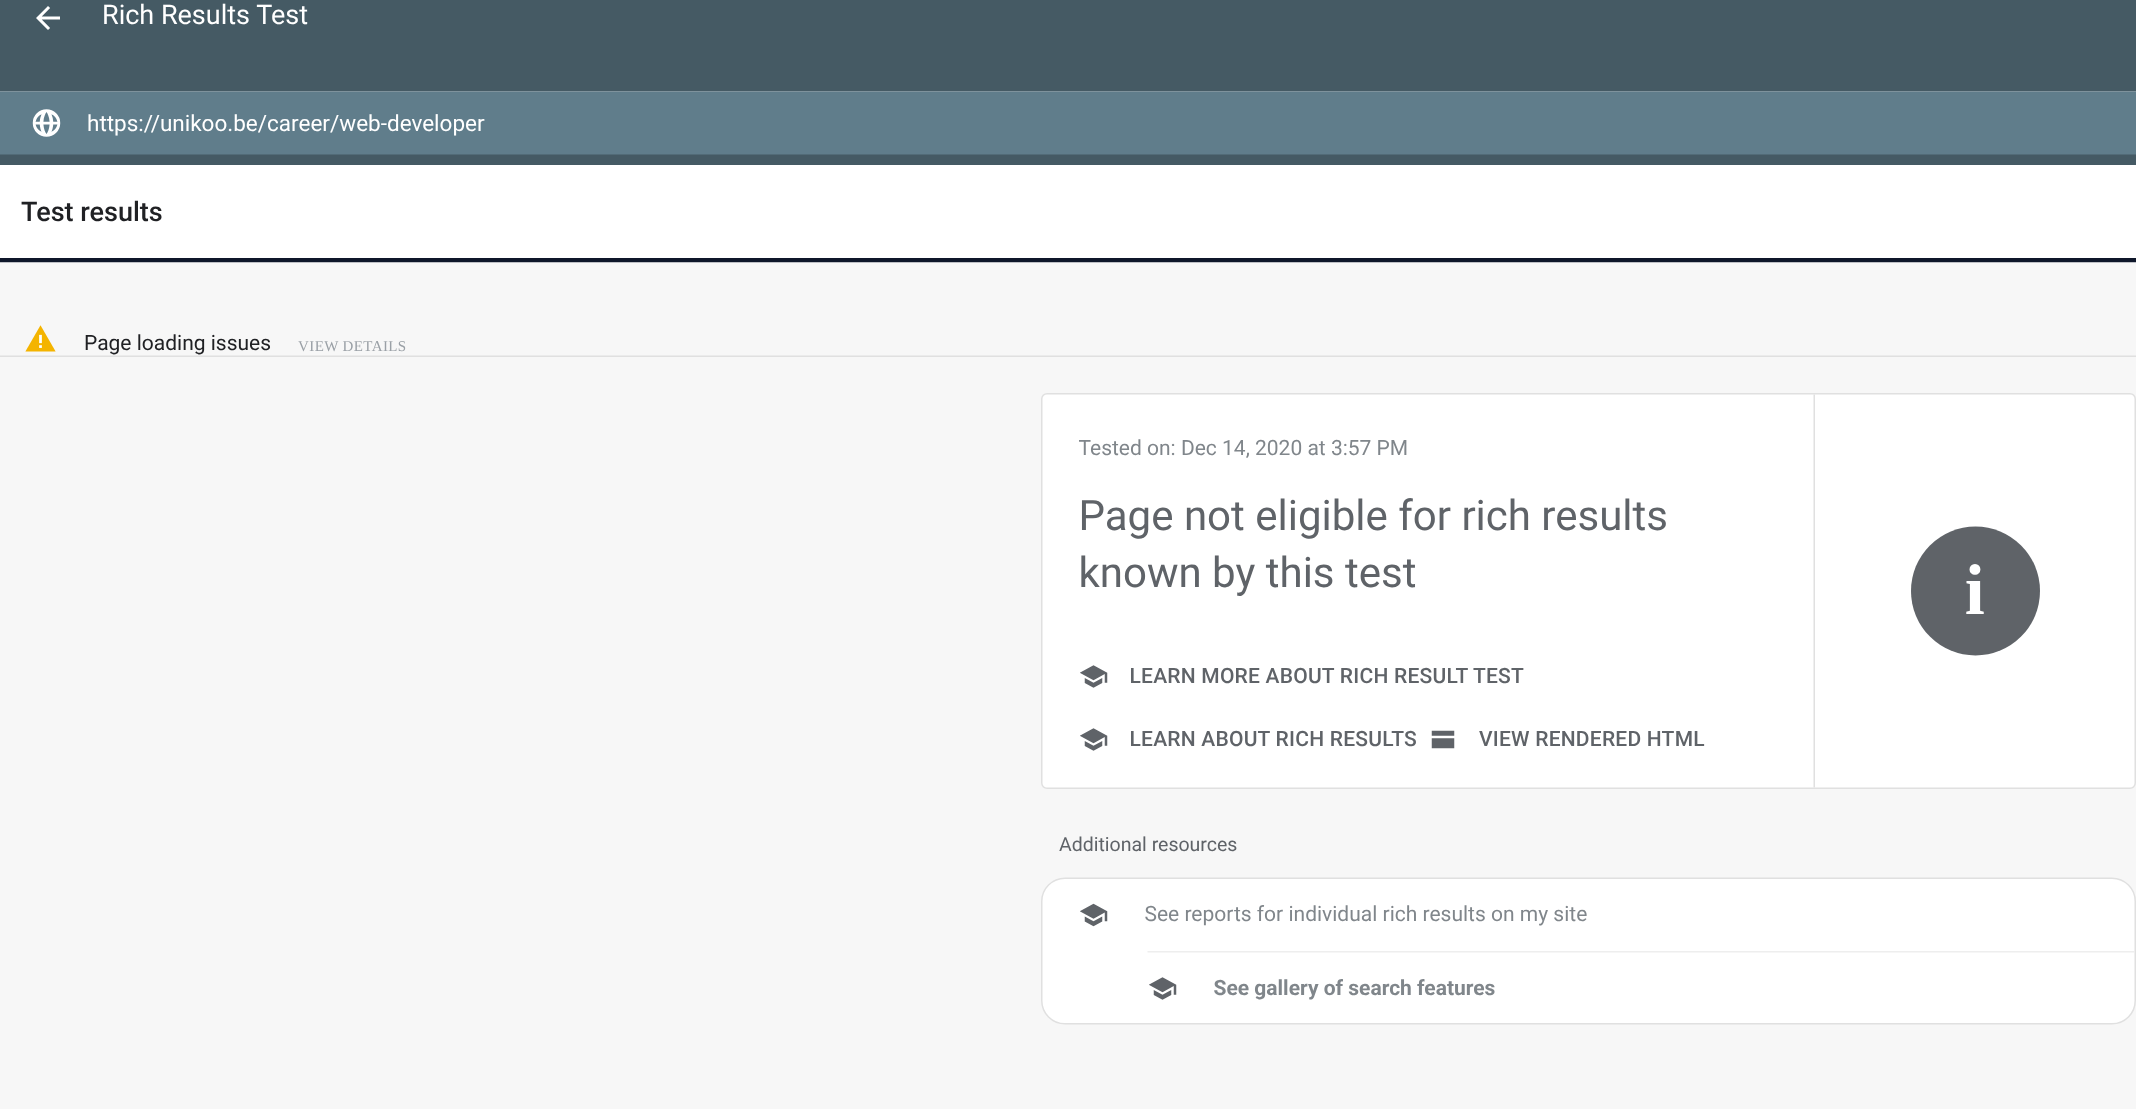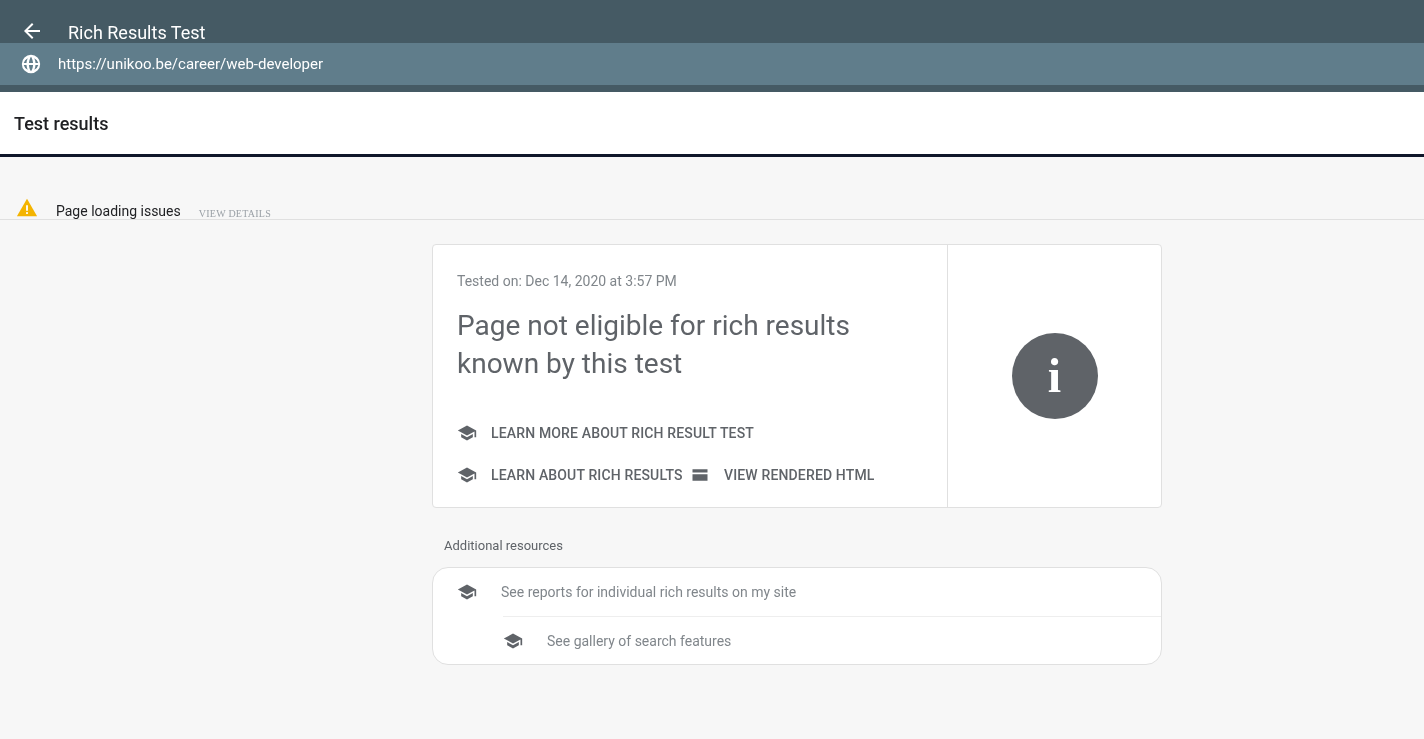--- a/index.html
+++ b/index.html
@@ -7,23 +7,23 @@
     font-family: Roboto, "Helvetica Neue", Arial, sans-serif;
     background: #f7f7f7;
     color: #202124;
     width: 1424px;
   }
 
   
   .topbar {
     background: #455a64;
     color: #fff;
-    height: 43px;
-    display: flex;
-    align-items: flex-end;
+    height: 61px;
+    display: flex;
+    align-items: flex-start;
     padding: 0 20px;
     gap: 24px;
   }
   .title { font-size: 18px; font-weight: 400; }
 
   
   .urlbar {
     background: #607d8b;
     color: #fff;
     height: 49px;
@@ -67,21 +67,21 @@
     letter-spacing: .25px;
     cursor: pointer;
     font-family: Liberation Serif, serif;
   }
 
   .warning-icon svg { display:block; }
 
   .content {
     padding: 24px 0 40px 0;
     display: flex;
-    justify-content: center;
+    justify-content: flex-end;
   }
   .col {
     width: 730px;
     margin-left: 170px;
   }
 
   .card {
     background: #fff;
     border: 1px solid #e0e0e0;
     border-radius: 4px;
@@ -160,21 +160,21 @@
     border-radius: 16px;
   }
   .res-item {
     display: flex;
     align-items: center;
     height: 48px;
     padding: 0 24px;
     gap: 24px;
     cursor: pointer;
   }
-  .res-item + .res-item { border-top: 1px solid #eee; margin-left: 70px; padding-left: 0; }
+  .res-item + .res-item { border-top: 1px solid #eee; margin-left: 70px; padding-left: 0; font-weight: bold; }
   .res-list .res-item:nth-child(2) { border-top:1px solid #eee; }
   .res-item .label { color: #80868b; font-size: 14px; }
 
   .globe-icon svg, .back-icon svg { display:block; }
 
 </style>
 </head>
 <body>
 
 <div class="topbar">

